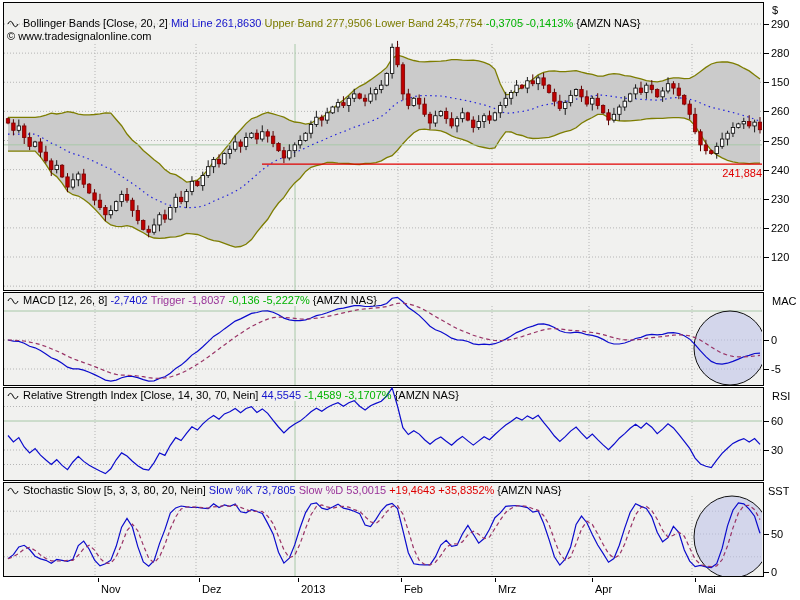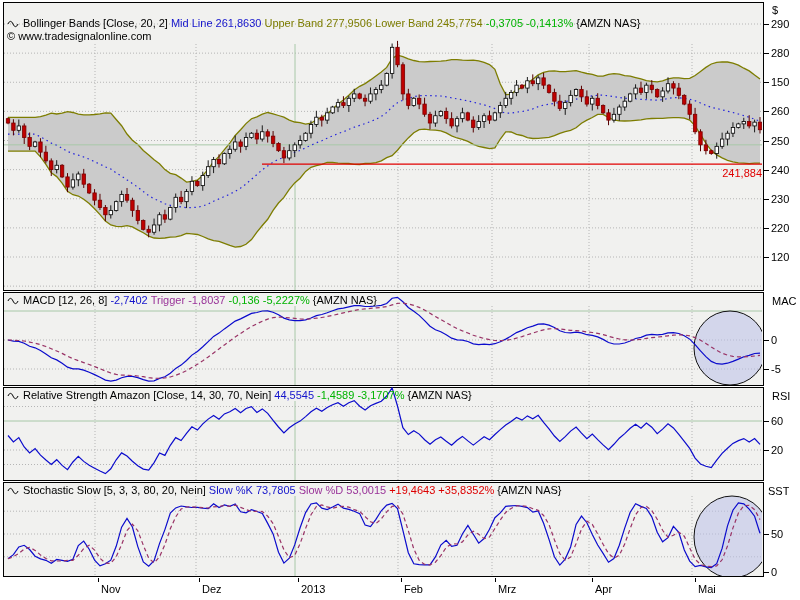--- a/index.html
+++ b/index.html
@@ -417,21 +417,21 @@
 
   <div class="legend" style="left:7px;top:294px">
     <svg class="licon" width="12" height="8">
       <path d="M1,4 C2.5,0.5 4.5,0.5 6,4 C7.5,7.5 9.5,7.5 11,4" stroke="#000" fill="none"></path>
     </svg><span class="c-black">MACD [12, 26, 8]</span><span class="c-blue">-2,7402</span><span class="c-purple">Trigger -1,8037</span><span class="c-green">-0,136 -5,2227%</span><span class="c-black">{AMZN NAS}</span>
   </div>
 
   <div class="legend" style="left:7px;top:389px">
     <svg class="licon" width="12" height="8">
       <path d="M1,4 C2.5,0.5 4.5,0.5 6,4 C7.5,7.5 9.5,7.5 11,4" stroke="#000" fill="none"></path>
-    </svg><span class="c-black">Relative Strength Amazon [Close, 14, 30, 70, Nein]</span><span class="c-blue">44,5545</span><span class="c-green">-1,4589 -3,1707%</span><span class="c-black">{AMZN NAS}</span>
+    </svg><span class="c-black">Relative Strength Index [Close, 14, 30, 70, Nein]</span><span class="c-blue">44,5545</span><span class="c-green">-1,4589 -3,1707%</span><span class="c-black">{AMZN NAS}</span>
   </div>
 
   <div class="legend" style="left:7px;top:484px">
     <svg class="licon" width="12" height="8">
       <path d="M1,4 C2.5,0.5 4.5,0.5 6,4 C7.5,7.5 9.5,7.5 11,4" stroke="#000" fill="none"></path>
     </svg><span class="c-black">Stochastic Slow [5, 3, 3, 80, 20, Nein]</span><span class="c-blue">Slow %K 73,7805</span><span class="c-purple">Slow %D 53,0015</span><span class="c-red">+19,4643 +35,8352%</span><span class="c-black">{AMZN NAS}</span>
   </div>
 
   <div id="alert-label">241,884</div>
 
@@ -446,21 +446,21 @@
     <div class="tick" style="top:193px"><span class="tline"></span><span>230</span></div>
     <div class="tick" style="top:222px"><span class="tline"></span><span>220</span></div>
     <div class="tick" style="top:251px"><span class="tline"></span><span>120</span></div>
 
     <div class="axlabel" style="left:8px;top:295px;width:25px">MACD</div>
     <div class="tick" style="top:334px"><span class="tline"></span><span>0</span></div>
     <div class="tick" style="top:363px"><span class="tline"></span><span>-5</span></div>
 
     <div class="axlabel" style="left:8px;top:390px;width:26px">RSI</div>
     <div class="tick" style="top:415px"><span class="tline"></span><span>60</span></div>
-    <div class="tick" style="top:444px"><span class="tline"></span><span>20</span></div>
+    <div class="tick" style="top:444px"><span class="tline"></span><span>30</span></div>
 
     <div class="axlabel" style="left:4px;top:485px;width:21px">SST</div>
     <div class="tick" style="top:528px"><span class="tline"></span><span>50</span></div>
     <div class="tick" style="top:566px"><span class="tline"></span><span>0</span></div>
   </div>
 
   <div id="time-axis">
     <div class="ttick" style="left:95px">
         <span class="tvline"></span>
         <span class="tlabel">Nov</span>

